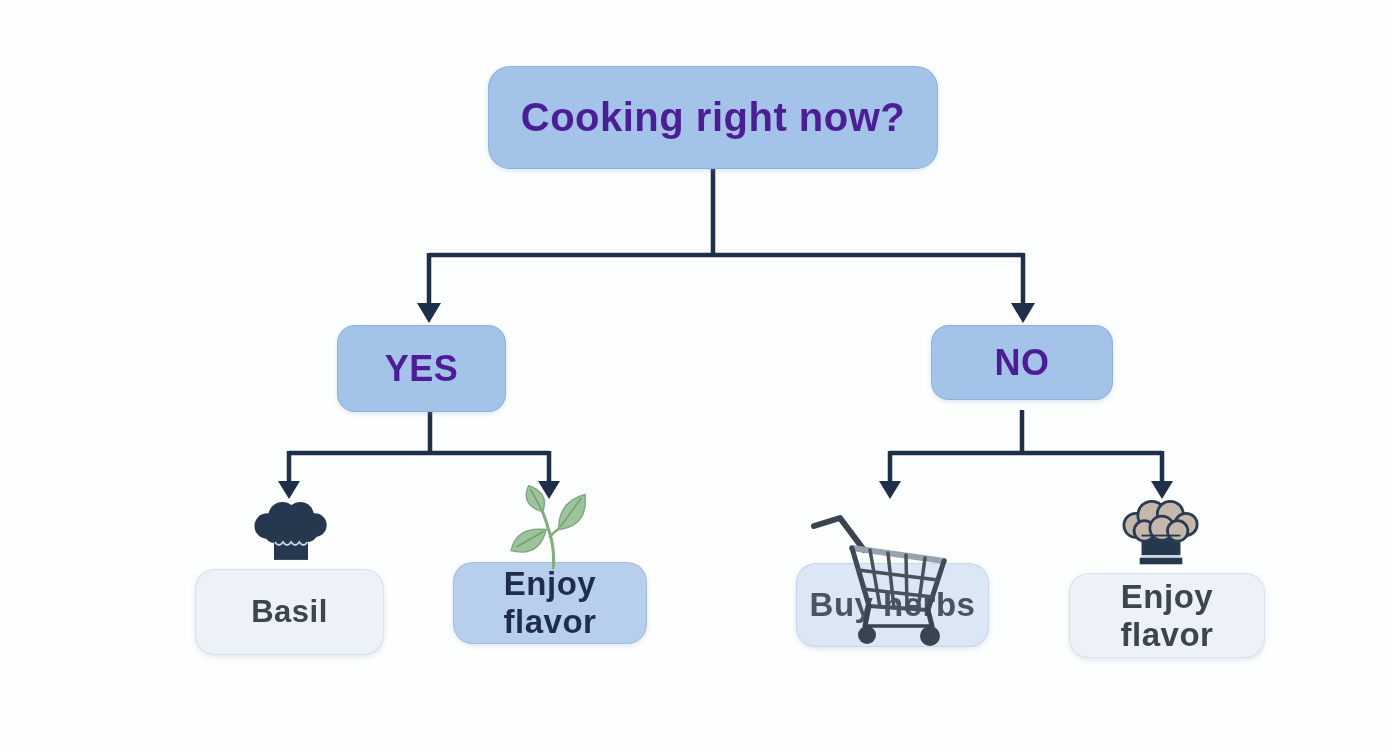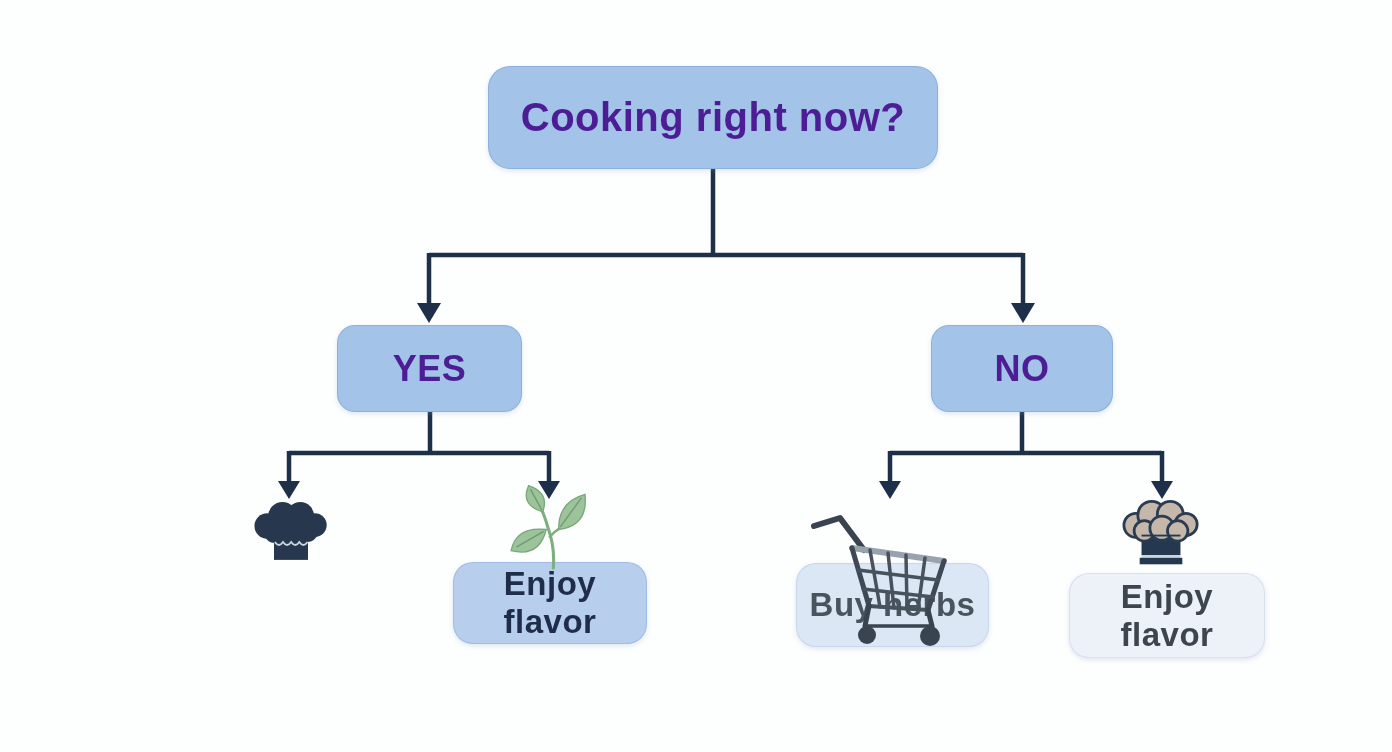--- a/index.html
+++ b/index.html
@@ -33,22 +33,22 @@
     background:#dbe7f5;
     border:1px solid rgba(180,200,228,0.5);
     color:#49545f;
   }
   .node-pale{
     background:#edf2f9;
     border:1px solid rgba(200,214,233,0.6);
     color:#3e454e;
   }
   #root-node   {left:488px; top:66px;  width:450px; height:103px; border-radius:22px; font-size:40px;}
-  #yes-node    {left:337px; top:325px; width:185px; height:87px;  border-radius:18px; font-size:36px;}
-  #no-node     {left:931px; top:325px; width:182px; height:87px;  border-radius:18px; font-size:36px;text-align:center;}
+  #yes-node    {left:337px; top:325px; width:169px; height:87px;  border-radius:18px; font-size:36px;}
+  #no-node     {left:931px; top:325px; width:182px; height:75px;  border-radius:18px; font-size:36px;text-align:center;}
   #basil-node  {left:195px; top:569px; width:189px; height:86px;  border-radius:20px; font-size:31px;}
   #enjoy-yes-node {left:453px; top:562px; width:194px; height:82px; border-radius:20px; font-size:33px;}
   #buy-herbs-node {left:796px; top:563px; width:193px; height:84px; border-radius:20px; font-size:33px; z-index:1;}
   #enjoy-no-node  {left:1069px; top:573px; width:196px; height:85px; border-radius:20px; font-size:33px;}
   .icon{position:absolute;}
   #chef-hat-dark-icon {left:246px; top:497px; width:90px;  height:68px;}
   #basil-sprig-icon   {left:500px; top:482px; width:96px;  height:88px;}
   #shopping-cart-icon {left:806px; top:500px; width:152px; height:148px; z-index:3;}
   #chef-hat-tan-icon  {left:1114px;top:492px; width:94px;  height:76px;}
   #connectors{position:absolute;left:0;top:0;z-index:0;}
@@ -91,20 +91,23 @@
   </div>
 
   <div class="node node-primary" id="yes-node">
     <span>YES</span>
   </div>
 
   <div class="node node-primary" id="no-node">
     <span>NO</span>
   </div>
 
+  <div class="node node-pale" id="basil-node">
+    <span>Basil</span>
+  </div>
 
   <div class="node node-medium" id="enjoy-yes-node">
     <span>Enjoy flavor</span>
   </div>
 
   <div class="node node-light" id="buy-herbs-node">
     <span>Buy herbs</span>
   </div>
 
   <div class="node node-pale" id="enjoy-no-node">

